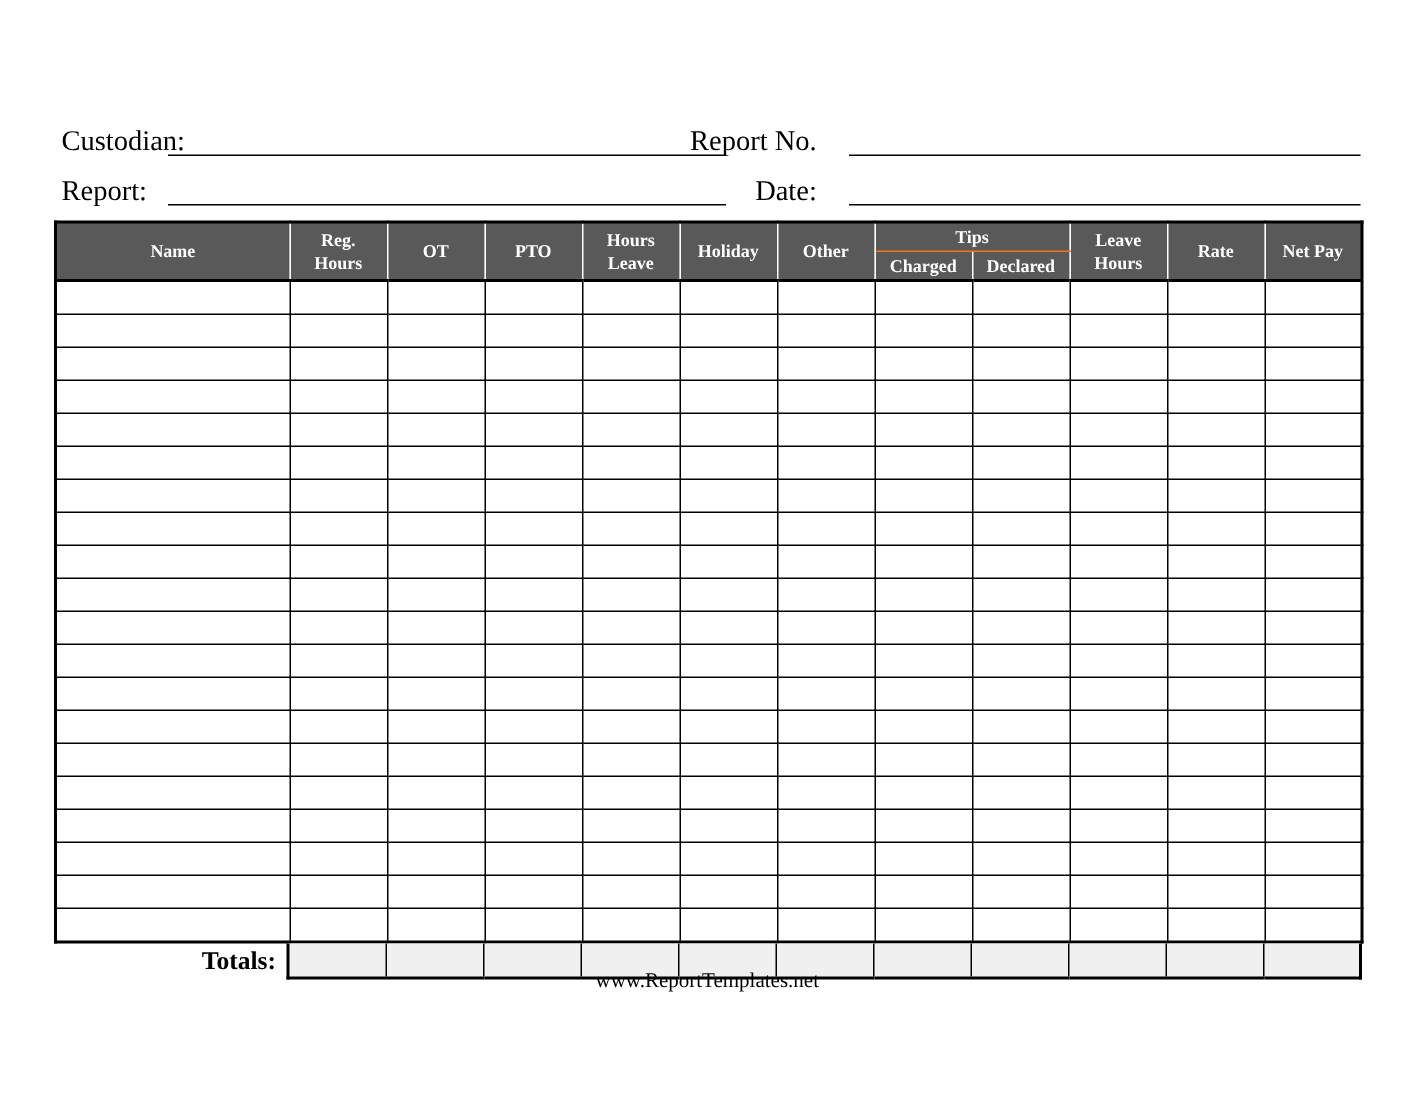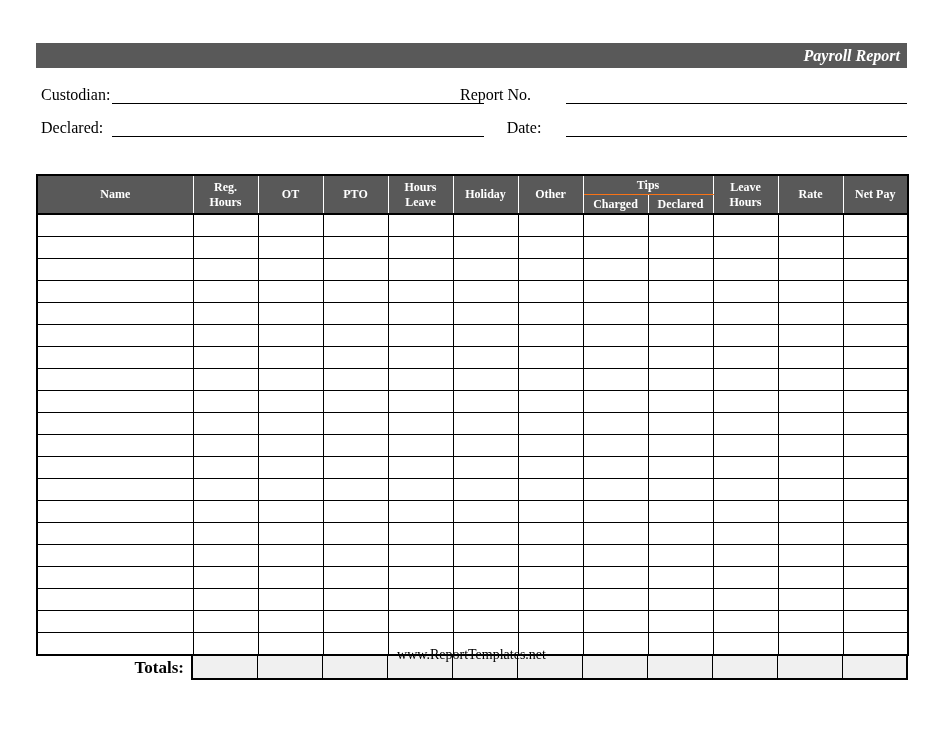--- a/index.html
+++ b/index.html
@@ -29,21 +29,21 @@
     font-size: 16px;
     font-weight: bold;
     font-style: italic;
   }
 
   
   .flabel {
     position: absolute;
     height: 18px;
     line-height: 18px;
-    font-size: 16px;
+    font-size: 19px;
     white-space: nowrap;
   }
   .fline {
     position: absolute;
     height: 18px;
     border-bottom: 1px solid #000;
     font-size: 15px;
     line-height: 18px;
     padding: 0 3px;
     box-sizing: border-box;
@@ -51,21 +51,21 @@
   .f-custodian-label { left: 41px;  top: 86px; }
   .f-custodian-line  { left: 112px; top: 86px; width: 372px; }
   .f-reportno-label  { left: 460px; top: 86px; width: 100px; }
   .f-reportno-line   { left: 566px; top: 86px; width: 341px; }
   .f-company-label   { left: 41px;  top: 119px; }
   .f-company-line    { left: 112px; top: 119px; width: 372px; }
   .f-date-label      { left: 474px; top: 119px; width: 100px; text-align: center; }
   .f-date-line       { left: 566px; top: 119px; width: 341px; }
 
   
-  .table-wrap { position: absolute; left: 36px; top: 174px; width: 871px; }
+  .table-wrap { position: absolute; left: 36px; top: 147px; width: 871px; }
   table { border-collapse: collapse; table-layout: fixed; width: 871px; }
   table.main { border: 2px solid var(--border-c, #000); }
   col.c-name { width: 156px; }
   col.c-std  { width: 65px; }
 
   thead th {
     background: var(--header-bg, #595959);
     color: #ffffff;
     border: 1px solid #ffffff;
     border-bottom: 2px solid var(--border-c, #000);
@@ -113,31 +113,28 @@
     width: 871px;
     text-align: center;
     font-size: 14px;
   }
 </style>
 </head>
 <body>
 
 <div class="page">
 
-  <div class="title-bar">
-    <span class="title">Payroll Report</span>
-  </div>
 
   <span class="flabel f-custodian-label">Custodian:</span>
   <div class="fline f-custodian-line"></div>
 
   <span class="flabel f-reportno-label">Report No.</span>
   <div class="fline f-reportno-line"></div>
 
-  <span class="flabel f-company-label">Declared:</span>
+  <span class="flabel f-company-label">Report:</span>
   <div class="fline f-company-line"></div>
 
   <span class="flabel f-date-label">Date:</span>
   <div class="fline f-date-line"></div>
 
   <div class="table-wrap">
     <table class="main">
       <colgroup>
         <col class="c-name">
         <col class="c-std">

